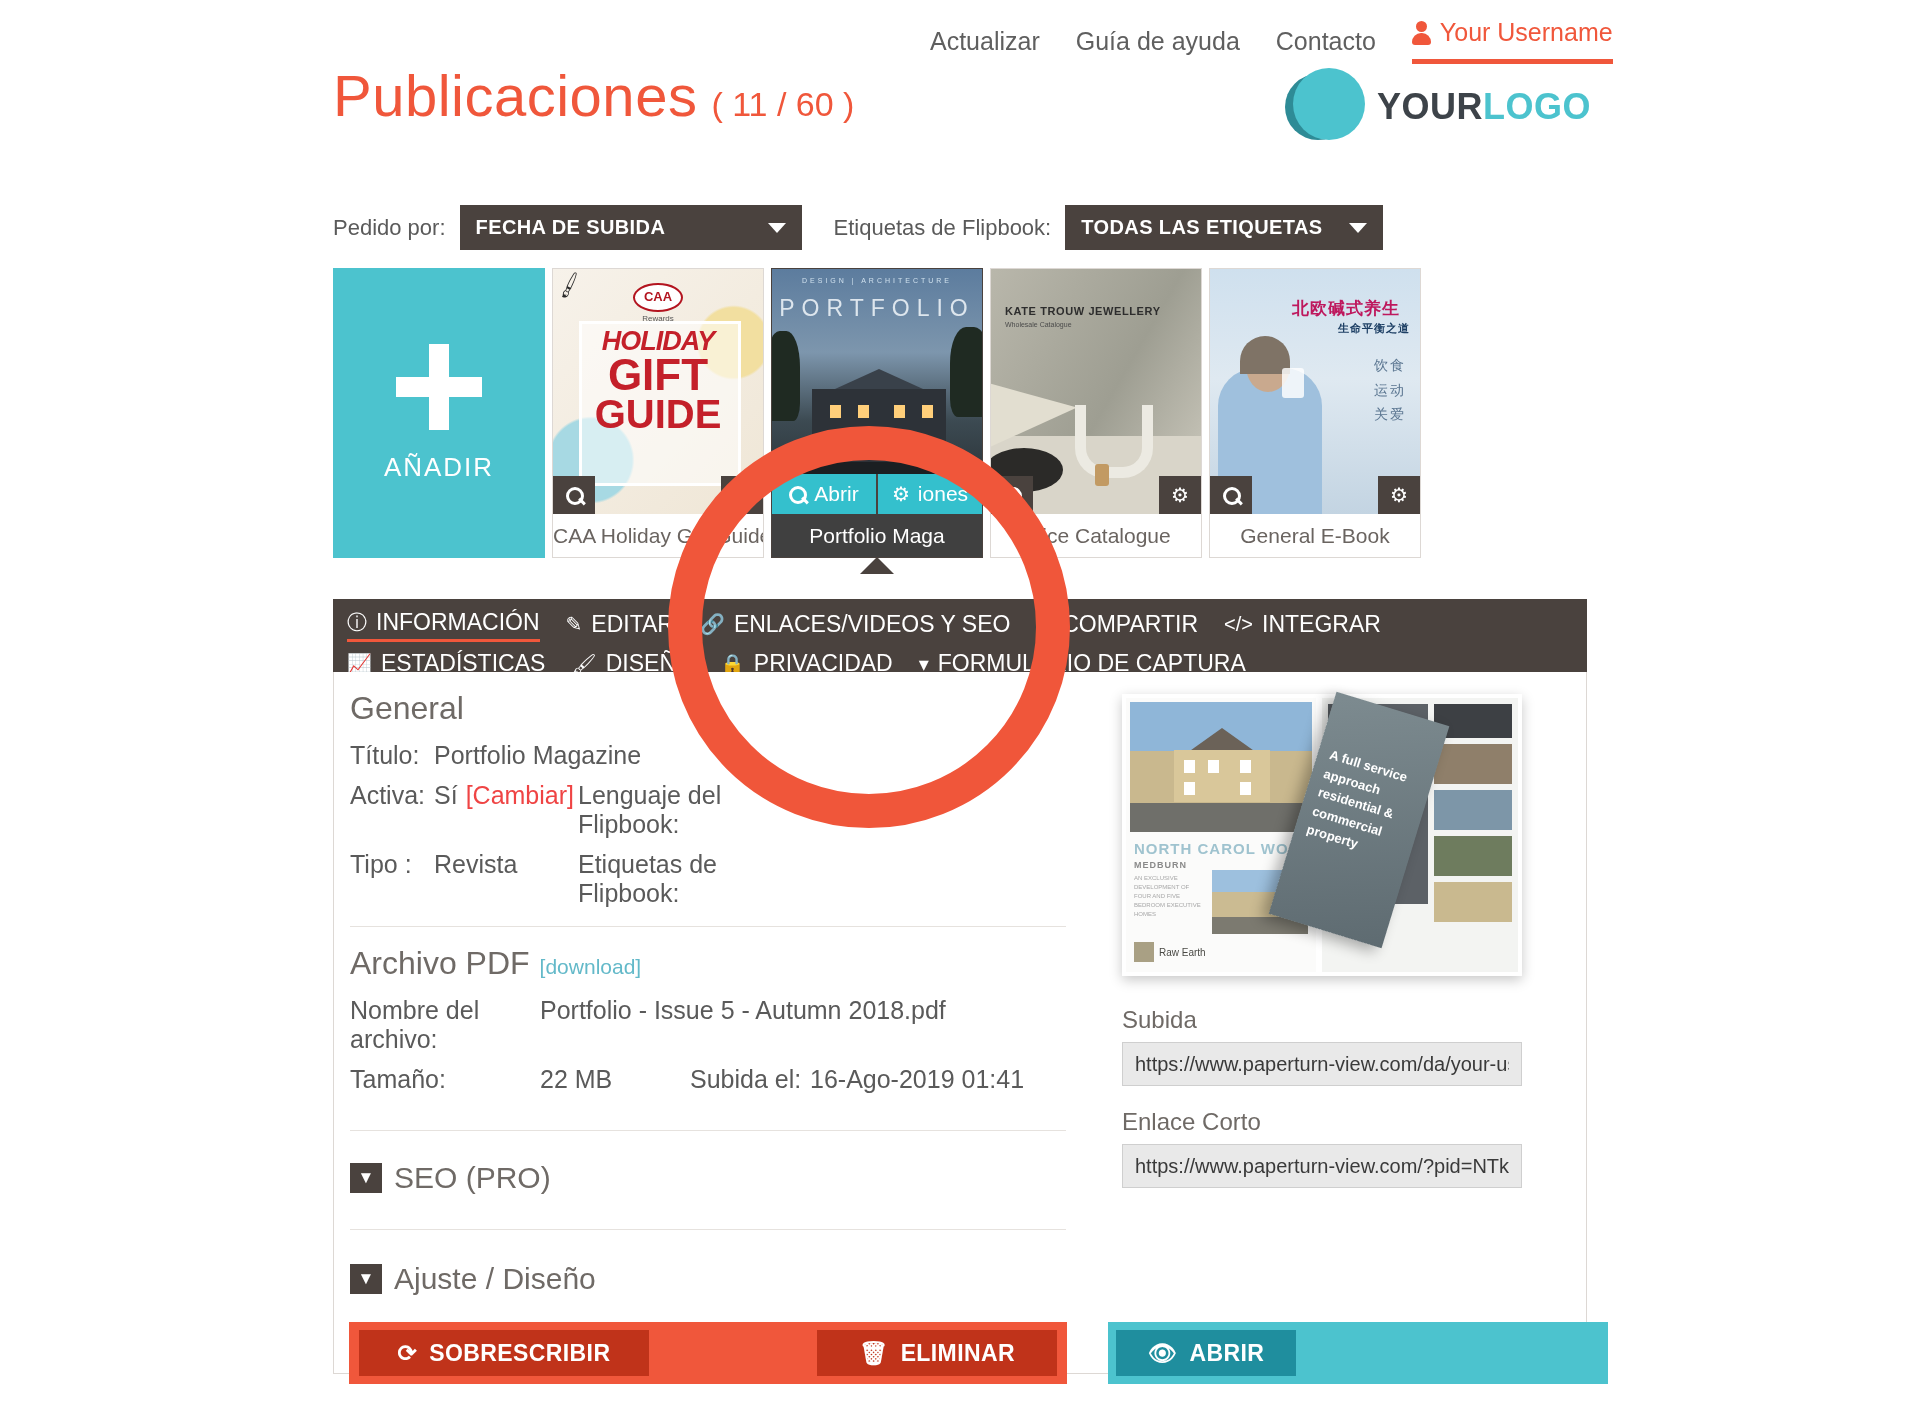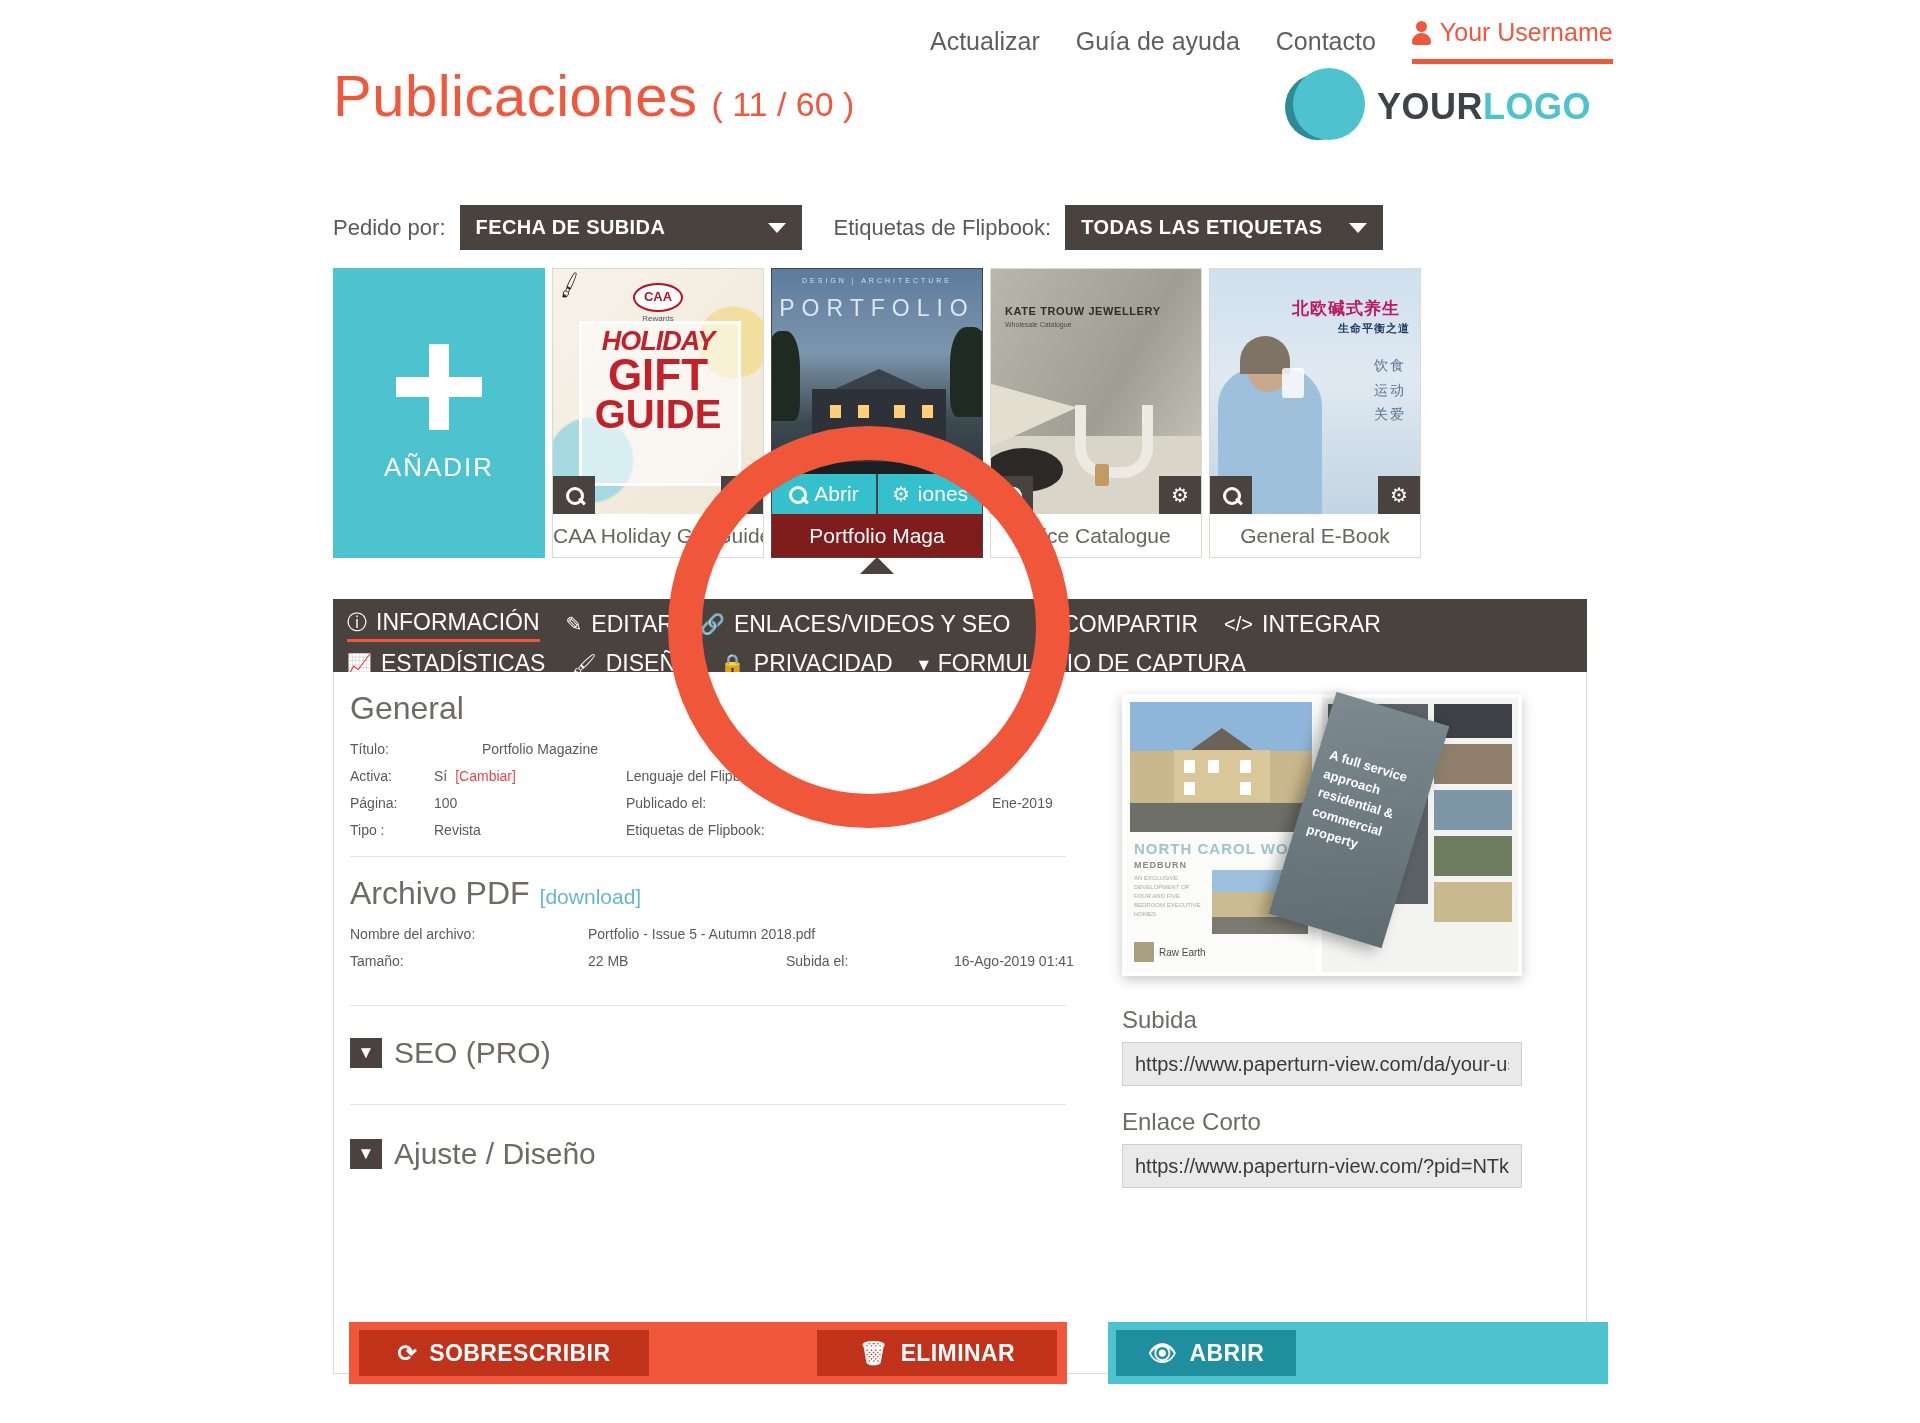--- a/index.html
+++ b/index.html
@@ -60,21 +60,21 @@
   .ovl{position:absolute;bottom:0;background:#4a423e;color:#fff;display:flex;align-items:center;justify-content:center;}
   .ovl-left{left:0;width:42px;height:38px;}
   .ovl-right{right:0;width:42px;height:38px;}
   .mag{display:inline-block;position:relative;width:17px;height:17px;}
   .mag:before{content:"";position:absolute;left:0;top:0;width:12px;height:12px;border:3px solid #fff;border-radius:50%;}
   .mag:after{content:"";position:absolute;left:12px;top:13px;width:8px;height:3px;background:#fff;transform:rotate(45deg);}
   .gear{font-size:20px;line-height:1;}
   .brush{position:absolute;left:4px;top:4px;width:26px;height:26px;font-size:20px;color:#2a2a2a;transform:rotate(-20deg);}
 
   
-  .card.sel{background:#7f1d1d;border-color:#4a423e;}
+  .card.sel{background:#404040;border-color:#4a423e;}
   .card.sel .cap{color:#fff;}
   .sel-actions{position:absolute;left:0;right:0;bottom:0;height:40px;display:flex;}
   .sel-actions .act{flex:1;background:#34c0cd;color:#fff;display:flex;align-items:center;justify-content:center;gap:8px;font-size:21px;}
   .sel-actions .act + .act{border-left:2px solid #4a423e;}
   .pointer{position:absolute;left:50%;transform:translateX(-50%);bottom:-17px;width:0;height:0;
            border-left:17px solid transparent;border-right:17px solid transparent;border-bottom:17px solid #4a423e;}
 
   
   .cov-caa{position:absolute;inset:0;background:
       radial-gradient(circle at 18% 78%, #a7d9e3 0 16%, transparent 17%),
@@ -122,21 +122,21 @@
   .tabrow + .tabrow{margin-top:8px;}
   .tab{display:flex;align-items:center;gap:9px;padding-bottom:3px;}
   .tab.active{border-bottom:3px solid #f0573b;}
   .tico{font-size:20px;display:inline-block;}
 
   
   .panel{position:absolute;left:333px;top:672px;width:1254px;height:702px;border:1px solid #ddd8d4;border-top:none;box-sizing:border-box;background:#fff;}
   .left-col{position:absolute;left:16px;top:18px;width:716px;}
   .h2{font-size:32px;color:#6f6a66;font-weight:400;margin:0 0 14px 0;}
   .h2 .dl{font-size:21px;color:#63b9c9;margin-left:10px;}
-  .rowline{display:flex;font-size:14px;color:#5a5a5a;margin-bottom:11px;gap:48px;}
+  .rowline{display:flex;font-size:25px;color:#5a5a5a;margin-bottom:11px;}
   .k{width:84px;flex:none;}
   .v{flex:none;}
   .k2{width:200px;flex:none;}
   .colA{width:228px;flex:none;display:flex;}
   .teal{color:#ef4444;}
   .hr{height:1px;background:#e6e2de;margin:18px 0 18px 0;}
   .kk{width:190px;flex:none;}
   .vv{width:150px;flex:none;}
   .collapse{display:flex;align-items:center;gap:12px;font-size:30px;color:#6f6a66;}
   .chev{width:32px;height:30px;background:#4a423e;color:#fff;font-size:17px;display:flex;align-items:center;justify-content:center;}
@@ -384,28 +384,20 @@
 
       <div class="rowline">
         <span class="colA">
           <span class="k">Activa:</span>
           <span class="v">Sí</span>
           <span class="v teal" style="margin-left:8px">[Cambiar]</span>
         </span>
         <span class="k2">Lenguaje del Flipbook:</span>
       </div>
 
-      <div class="rowline">
-        <span class="colA">
-          <span class="k">Página:</span>
-          <span class="v">100</span>
-        </span>
-        <span class="k2">Publicado el:</span>
-        <span class="v" style="margin-left:118px">Ene-2019</span>
-      </div>
 
       <div class="rowline">
         <span class="colA">
           <span class="k">Tipo :</span>
           <span class="v">Revista</span>
         </span>
         <span class="k2">Etiquetas de Flipbook:</span>
       </div>
 
       <div class="hr"></div>

